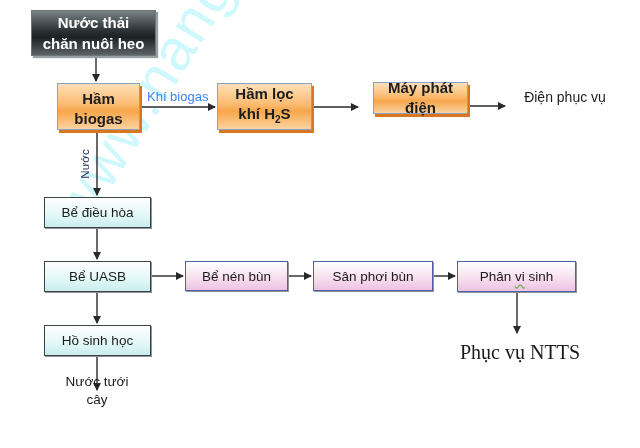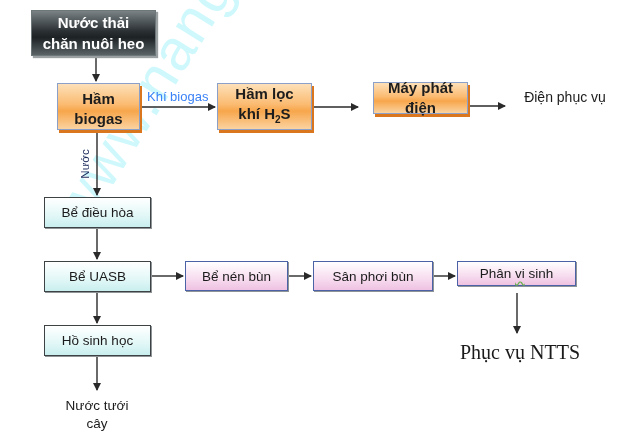--- a/index.html
+++ b/index.html
@@ -88,26 +88,26 @@
 </div>
 
 <div class="box pink" style="left:185px;top:261px;width:103px;height:30px;">
   <span>Bể nén bùn</span>
 </div>
 
 <div class="box pink" style="left:313px;top:261px;width:120px;height:30px;justify-content:center;">
   <span>Sân phơi bùn</span>
 </div>
 
-<div class="box pink" style="left:457px;top:261px;width:119px;height:25px;">
+<div class="box pink" style="left:457px;top:261px;width:119px;height:31px;">
   <span><span>Phân </span><span class="squiggle">vi</span><span> sinh</span></span>
 </div>
 
 <div class="label" style="left:460px;top:341px;font-family:'Liberation Serif', serif;font-size:20px;">Phục vụ NTTS</div>
 
 <div class="box cyan" style="left:44px;top:325px;width:107px;height:31px;">
   <span>Hồ sinh học</span>
 </div>
 
-<div class="label" style="left:52px;top:397px;width:90px;font-size:13.5px;line-height:18px;">
+<div class="label" style="left:52px;top:373px;width:90px;font-size:13.5px;line-height:18px;">
   <div>Nước tưới</div>
   <div>cây</div>
 </div>
 
 </body></html>

